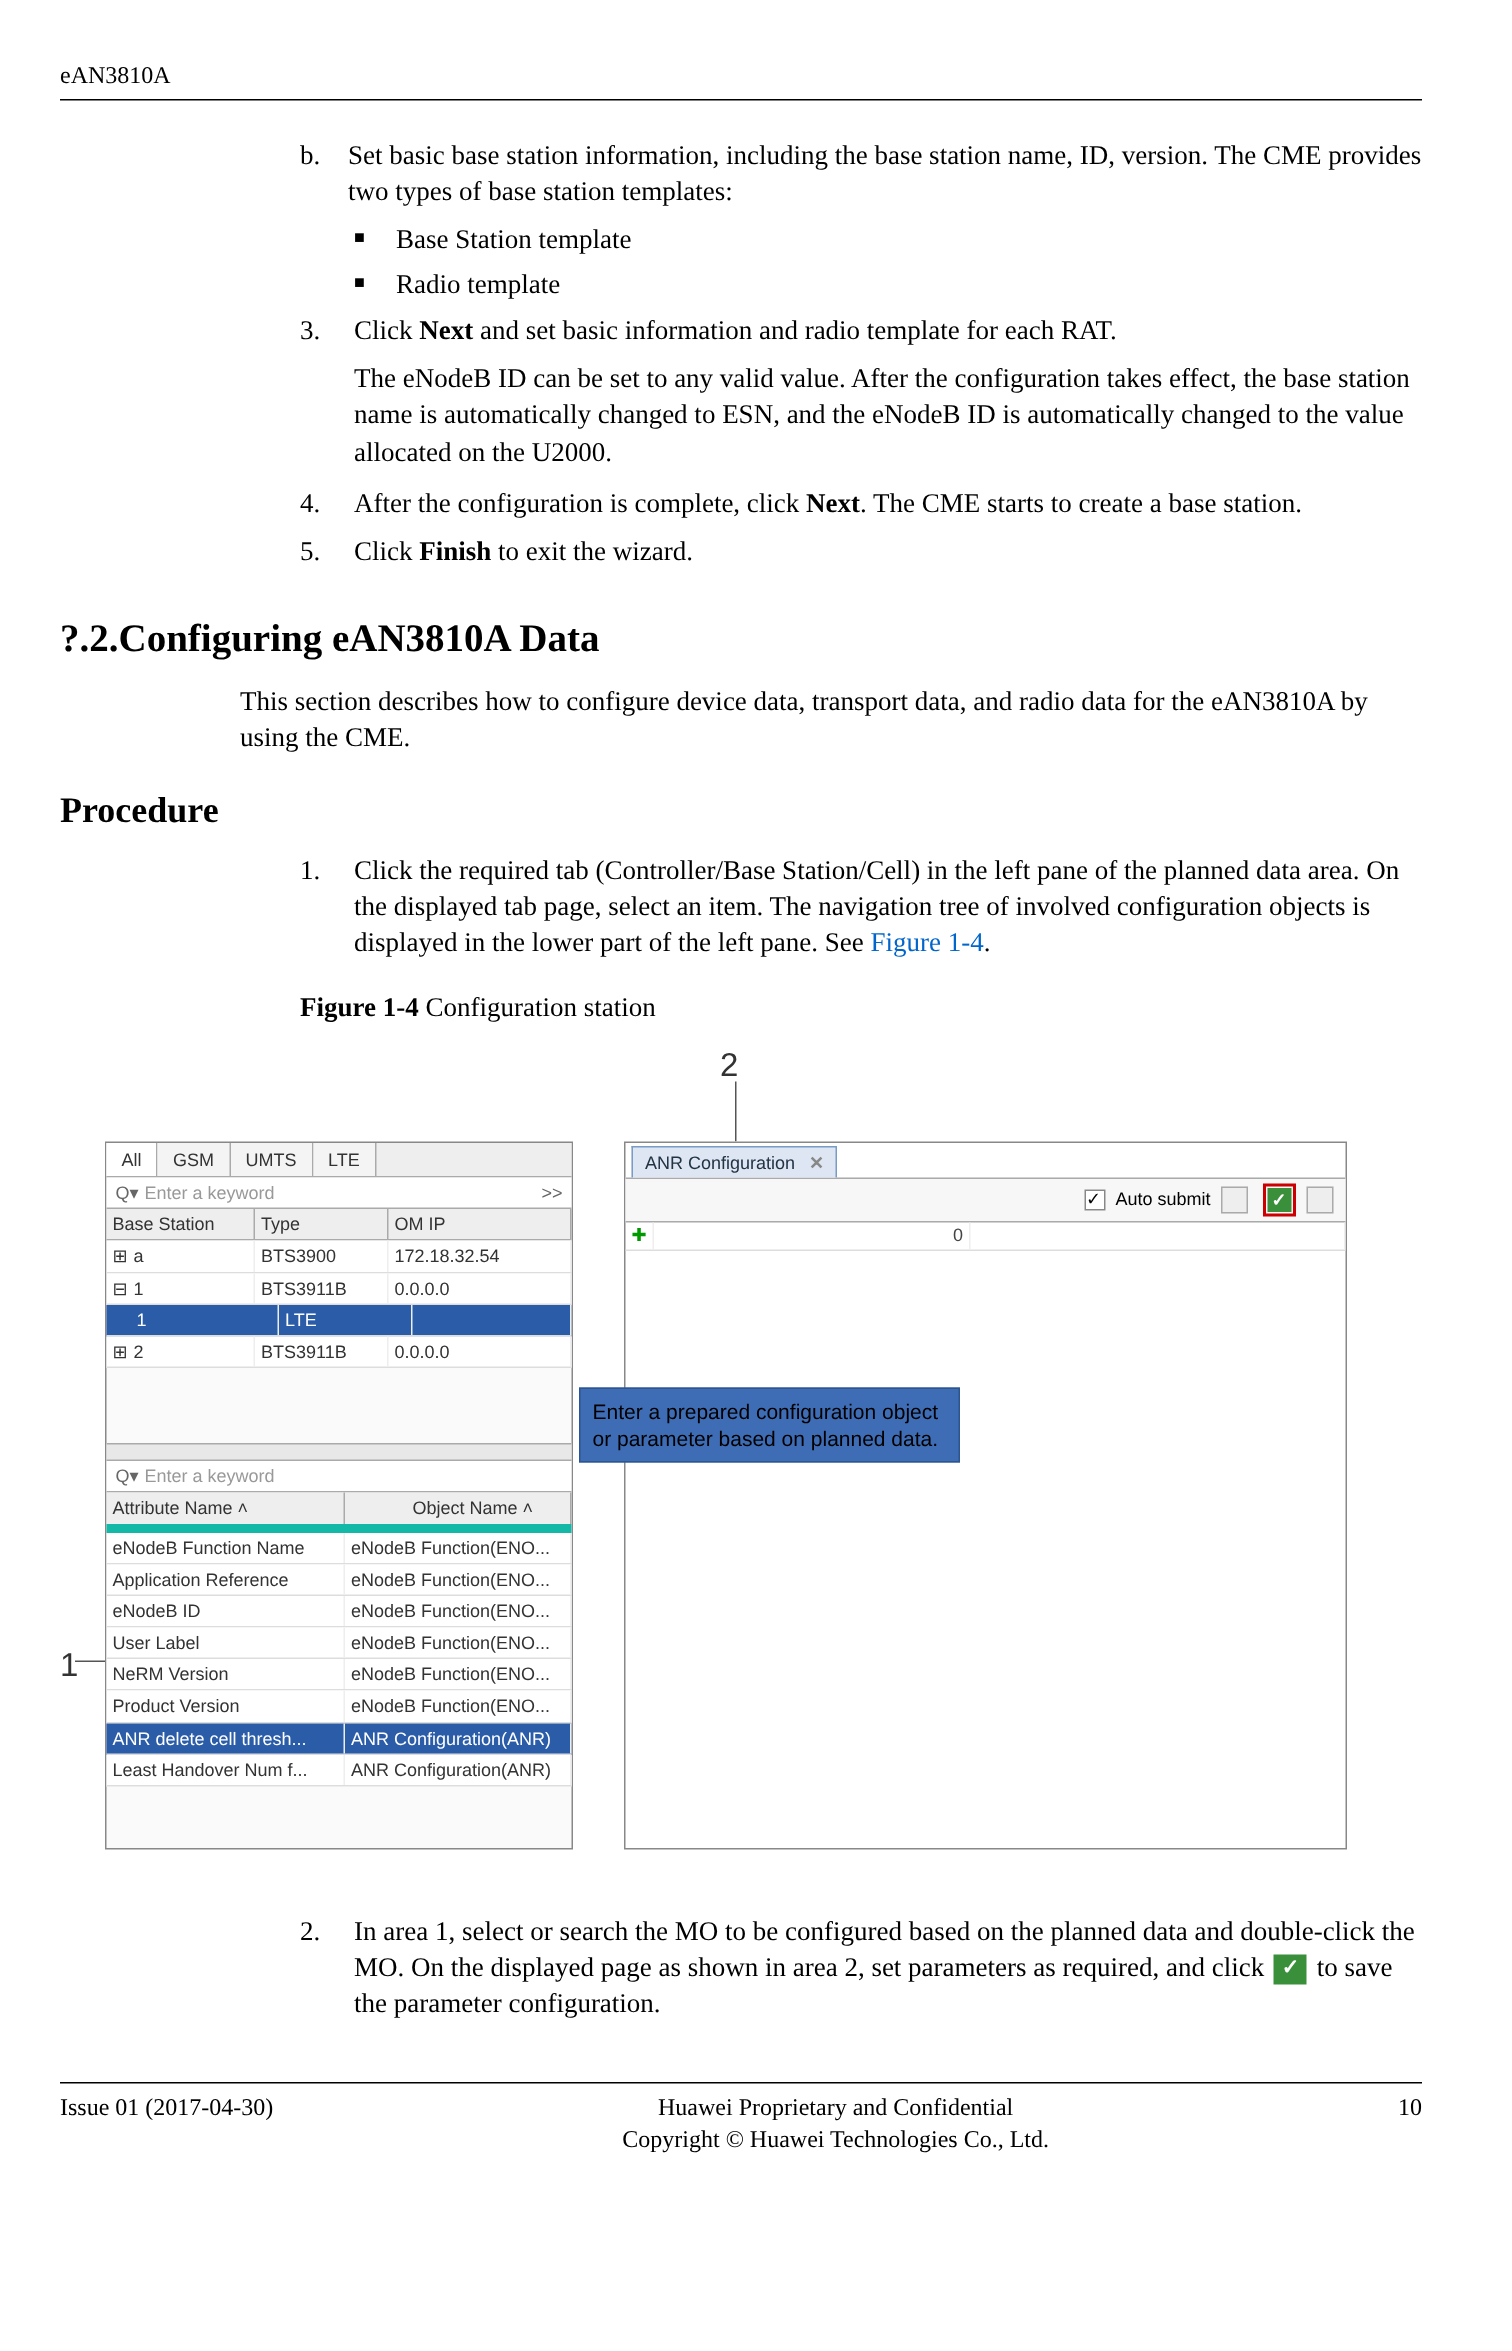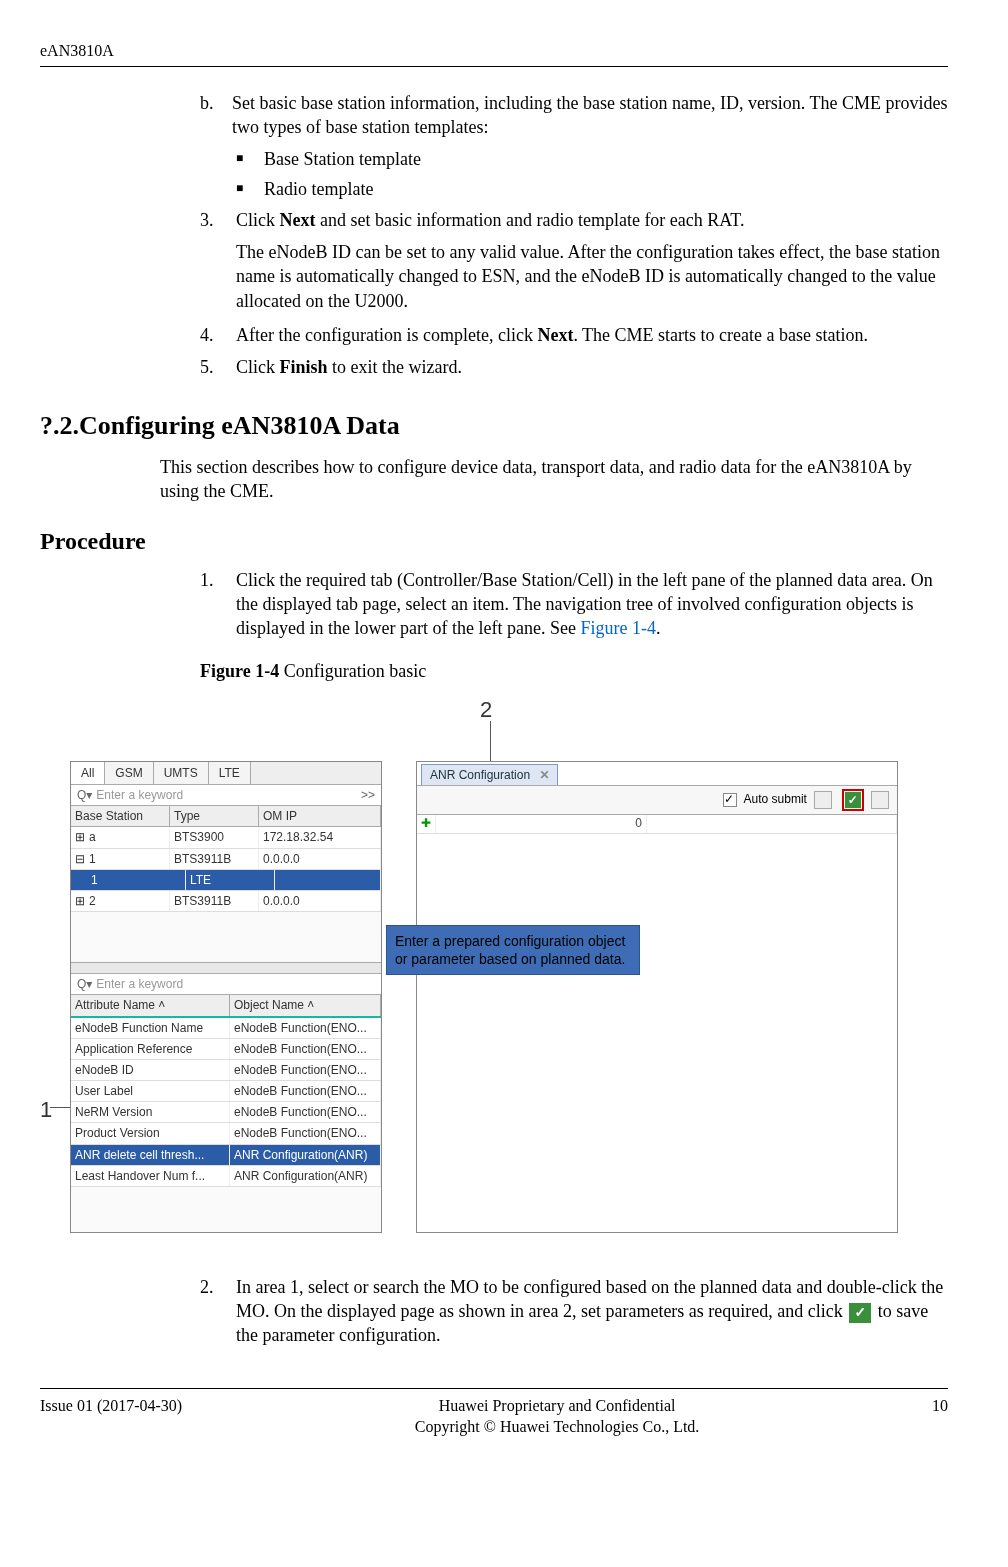--- a/index.html
+++ b/index.html
@@ -124,21 +124,21 @@
     border-bottom: 1px solid #ddd;
     background: #fff;
   }
   .grid-row div { padding: 2px 4px; border-right: 1px solid #eee; }
   .grid-row.selected { background: #2a5ca8; color: #fff; }
   .tree-icon {
     display: inline-block; width: 10px; height: 10px;
     margin-right: 4px;
   }
   .divider-bar { height: 10px; background: #e8e8e8; border-top: 1px solid #aaa; border-bottom: 1px solid #aaa; }
-  .attr-header { display:flex; background:#eee; border-bottom:2px solid #14b8a6; }
+  .attr-header { display:flex; background:#eee; border-bottom:6px solid #14b8a6;gap:41px; }
   .attr-header div { padding:2px 4px; border-right:1px solid #aaa; }
   .ah-a { width:150px; } .ah-o { flex:1; }
   .attr-row { display:flex; border-bottom:1px solid #ddd; background:#fff; }
   .attr-row div { padding:2px 4px; border-right:1px solid #eee; white-space:nowrap; overflow:hidden; }
   .attr-row.sel { background:#2a5ca8; color:#fff; }
   .panel-right {
     position: absolute;
     left: 376px; top: 66px;
     width: 480px; height: 470px;
     border: 1px solid #888;
@@ -290,21 +290,21 @@
 <div class="content-indent">
   <div class="list-num">
     <div class="marker">1.</div>
     <div class="body">
       <span>Click the required tab (Controller/Base Station/Cell) in the left pane of the planned data area. On the displayed tab page, select an item. The navigation tree of involved configuration objects is displayed in the lower part of the left pane. See </span><span class="link">Figure 1-4</span><span>.</span>
     </div>
   </div>
 </div>
 
 <div class="figure-caption">
-  <span class="bold">Figure 1-4</span><span> Configuration basic</span>
+  <span class="bold">Figure 1-4</span><span> Configuration station</span>
 </div>
 
 <div class="figure-box">
   <div class="fig">
     <div class="num-badge num2">2</div>
     <div class="arrow-line arrow2-line"></div>
     <div class="num-badge num1">1</div>
     <div class="arrow-line arrow1-line"></div>
 
     <div class="panel-left">

